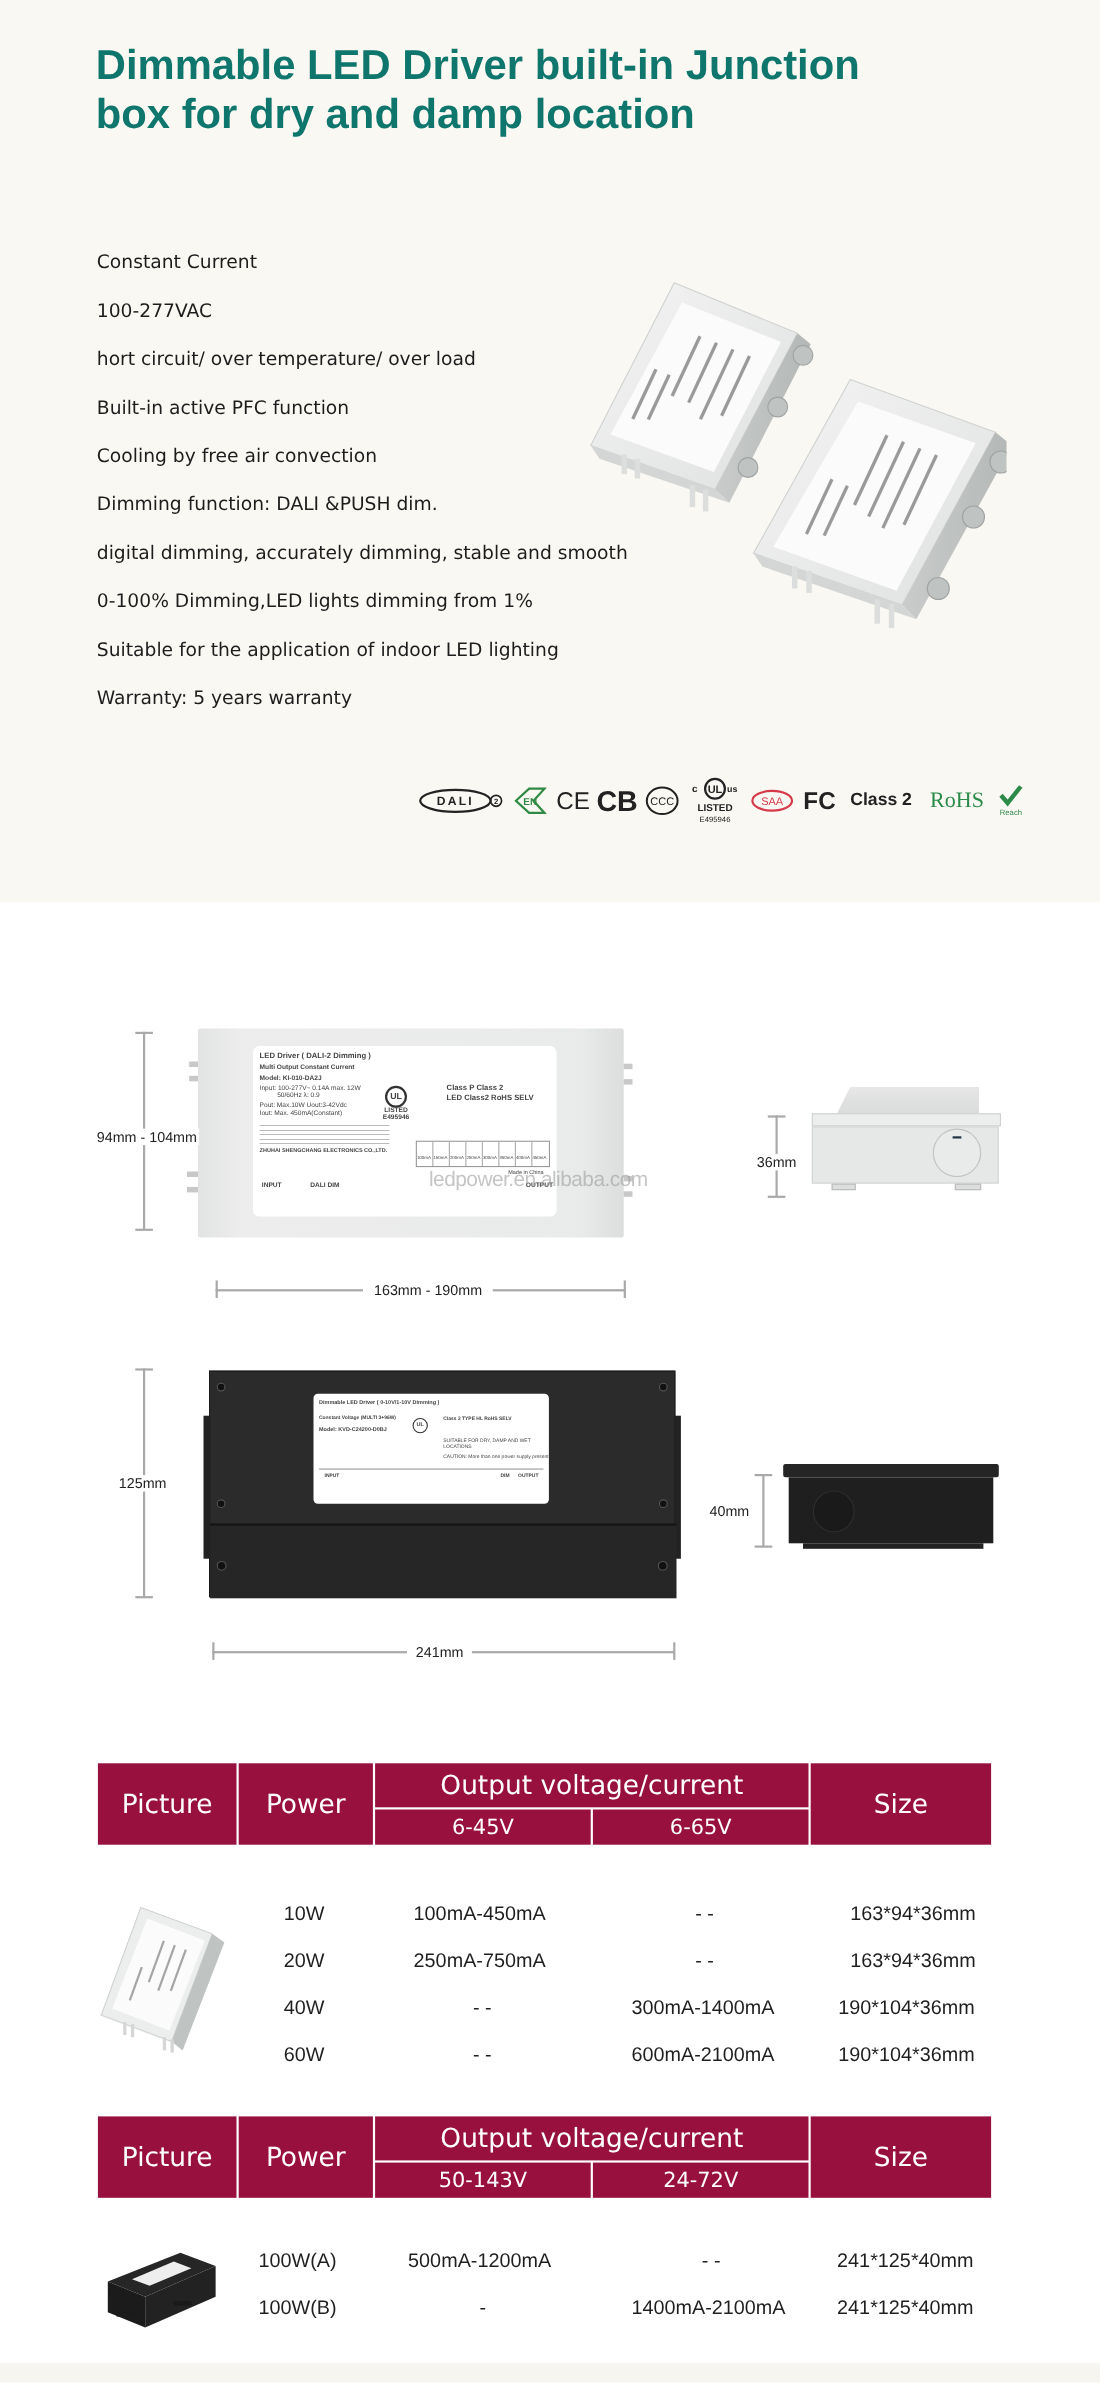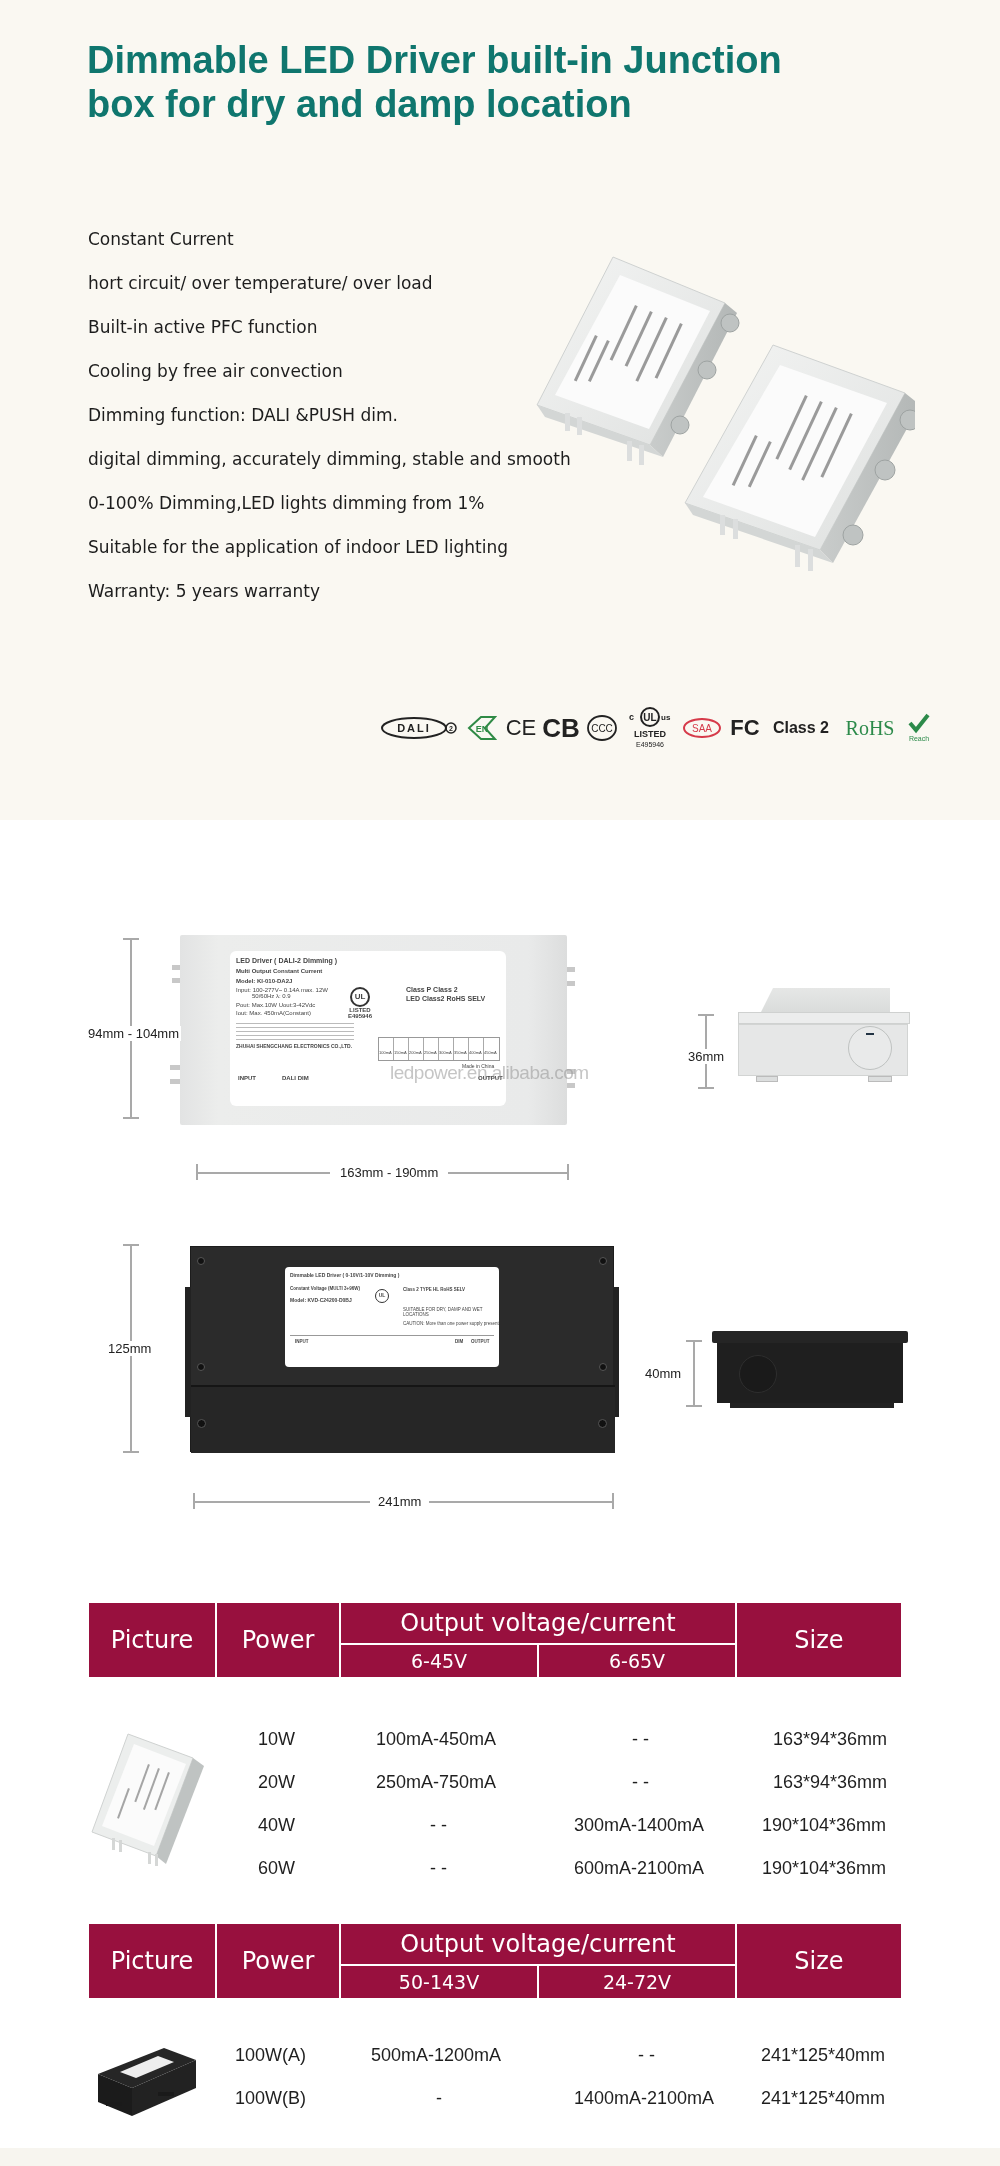--- a/index.html
+++ b/index.html
@@ -39,20 +39,21 @@
 </head>
 <body>
 
 <section class="hero">
   <h1 class="title">
     <span>Dimmable LED Driver built-in Junction</span><br>
     <span>box for dry and damp location</span>
   </h1>
   <ul class="features">
     <li>Constant Current</li>
+    <li>100-277VAC</li>
     <li>hort circuit/ over temperature/ over load</li>
     <li>Built-in active PFC function</li>
     <li>Cooling by free air convection</li>
     <li>Dimming function: DALI &amp;PUSH dim.</li>
     <li>digital dimming, accurately dimming, stable and smooth</li>
     <li>0-100% Dimming,LED lights dimming from 1%</li>
     <li>Suitable for the application of indoor LED lighting</li>
     <li>Warranty: 5 years warranty</li>
   </ul>
 

